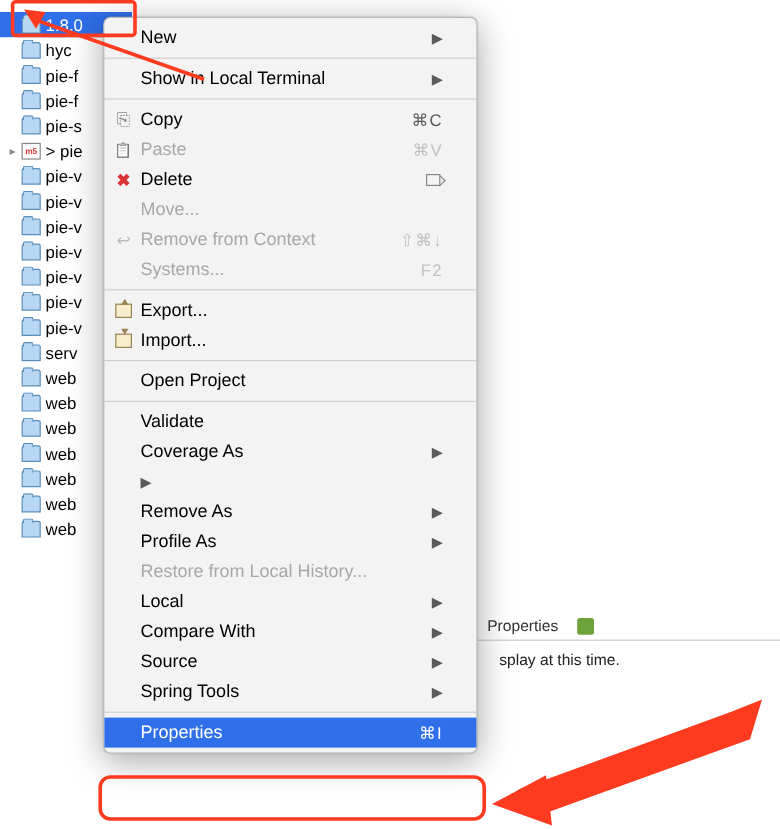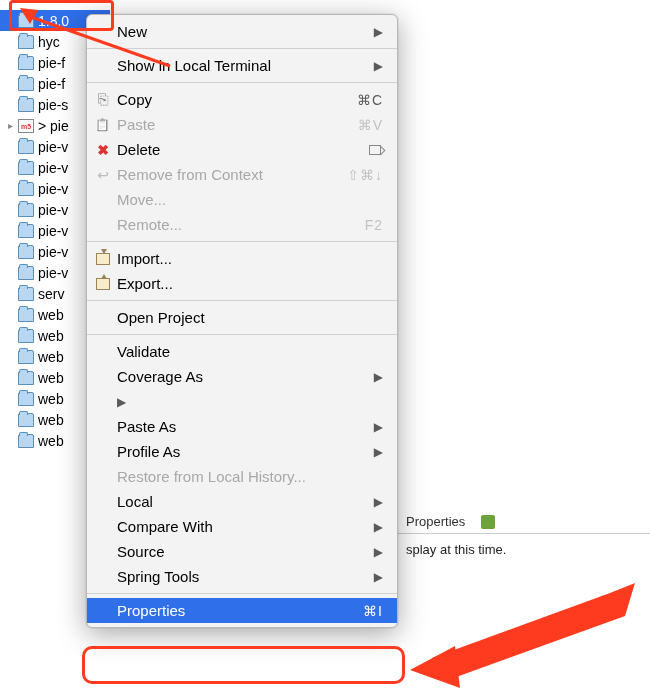--- a/index.html
+++ b/index.html
@@ -11,21 +11,21 @@
   .tree-row.selected { background: #2f6fea; color: #fff; }
   .tree-row .folder-icon { width: 16px; height: 14px; background: #b7d7f3; border: 1px solid #5b8fb9; border-radius: 2px 2px 0 0; margin-right: 4px; position: relative; flex-shrink: 0; }
   .tree-row .folder-icon::before { content:""; position:absolute; top:-3px; left:0; width:7px; height:3px; background:#b7d7f3; border:1px solid #5b8fb9; border-bottom:none; border-radius:2px 2px 0 0;}
   .tree-row .mvn-icon { width:16px; height:14px; background:#fff; border:1px solid #888; margin-right:4px; position:relative; font-size:7px; color:#d33; text-align:center; line-height:14px; font-weight:bold; flex-shrink:0;}
   .tree-row .mvn-icon::after{content:"m5";}
   .tree-row .arrow { width:10px; color:#888; font-size:10px; }
   .tree-row .label { flex:1; overflow:hidden; text-overflow:clip; }
 
   
   .ctx { position: absolute; left: 86px; top: 14px; width: 312px; background: #f3f3f3; border: 1px solid #b8b8b8; border-radius: 6px; box-shadow: 0 6px 28px rgba(0,0,0,.35), 0 0 0 1px rgba(0,0,0,.05); padding: 4px 0; }
-  .ctx-item { display: flex; align-items: center; height: 25px; padding: 0 14px 0 30px; position: relative; font-size: 15px; }
+  .ctx-item { display: flex; align-items: center; height: 25px; padding: 0 28px 0 30px; position: relative; font-size: 15px; }
   .ctx-item .icn { position: absolute; left: 8px; width: 16px; height:16px; display:flex; align-items:center; justify-content:center; }
   .ctx-item .lbl { flex: 1; }
   .ctx-item .shortcut { color: #5a5a5a; font-size: 14px; letter-spacing: 1px; }
   .ctx-item .sub { color: #5a5a5a; font-size: 12px; }
   .ctx-item.disabled { color: #a8a8a8; }
   .ctx-item.disabled .shortcut { color: #c2c2c2; }
   .ctx-sep { height: 1px; background: #d0d0d0; margin: 4px 0; }
   .ctx-item.highlight { background: #2f6fea; color: #fff; }
   .ctx-item.highlight .shortcut { color: #fff; }
 
@@ -38,21 +38,21 @@
   .glyph-remove::before{content:"↩";color:#bbb;font-size:14px;}
   .glyph-import,.glyph-export{width:14px;height:12px;border:1px solid #9a8355;background:#f7eccb;position:relative;}
   .glyph-import::after{content:"";position:absolute;left:4px;top:-5px;border-left:3px solid transparent;border-right:3px solid transparent;border-top:5px solid #9a8355;}
   .glyph-export::after{content:"";position:absolute;left:4px;top:-5px;border-left:3px solid transparent;border-right:3px solid transparent;border-bottom:5px solid #9a8355;}
 
   
   .bottom-panel { position:absolute; left:398px; top:510px; right:0; font-size:13px; color:#333; }
   .bottom-tabs { border-bottom:1px solid #ccc; padding:4px 8px; display:flex; gap:16px; }
   .bottom-tabs .tab { display:flex; align-items:center; gap:4px; color:#333; }
   .bottom-tabs .db-icon { width:14px; height:14px; background:#6ea23a; border-radius:2px; }
-  .bottom-msg { padding:8px 8px; color:#222; }
+  .bottom-msg { padding:8px 18px; color:#222; }
 
   
   .ann-box { position:absolute; border:3px solid #ff3b1f; border-radius:4px; pointer-events:none; }
   .ann-arrow { position:absolute; pointer-events:none; }
   .ann-arrow svg { overflow:visible; }
 </style>
 </head>
 <body>
 
 <div class="tree">
@@ -199,61 +199,61 @@
   <div class="ctx-item">
       <span class="icn glyph-delete"></span>
       <span class="lbl">Delete</span>
       <span class="shortcut">
         <span class="icn" style="position:static">
           <span class="glyph-rect"></span>
         </span>
       </span>
     </div>
   <div class="ctx-item disabled">
+      <span class="lbl">Move...</span>
+    </div>
+  <div class="ctx-item disabled">
       <span class="icn glyph-remove"></span>
       <span class="lbl">Remove from Context</span>
       <span class="shortcut">⇧⌘↓</span>
     </div>
   <div class="ctx-item disabled">
-      <span class="lbl">Move...</span>
-    </div>
-  <div class="ctx-item disabled">
-      <span class="lbl">Remote...</span>
+      <span class="lbl">Systems...</span>
       <span class="shortcut">F2</span>
     </div>
   <div class="ctx-sep"></div>
+  <div class="ctx-item">
+      <span class="icn">
+        <span class="glyph-export"></span>
+      </span>
+      <span class="lbl">Export...</span>
+    </div>
   <div class="ctx-item">
       <span class="icn">
         <span class="glyph-import"></span>
       </span>
       <span class="lbl">Import...</span>
     </div>
-  <div class="ctx-item">
-      <span class="icn">
-        <span class="glyph-export"></span>
-      </span>
-      <span class="lbl">Export...</span>
-    </div>
   <div class="ctx-sep"></div>
   <div class="ctx-item">
       <span class="lbl">Open Project</span>
     </div>
   <div class="ctx-sep"></div>
   <div class="ctx-item">
       <span class="lbl">Validate</span>
     </div>
   <div class="ctx-item">
       <span class="lbl">Coverage As</span>
       <span class="sub">▶</span>
     </div>
   <div class="ctx-item">
       <span class="sub">▶</span>
     </div>
   <div class="ctx-item">
-      <span class="lbl">Paste As</span>
+      <span class="lbl">Remove As</span>
       <span class="sub">▶</span>
     </div>
   <div class="ctx-item">
       <span class="lbl">Profile As</span>
       <span class="sub">▶</span>
     </div>
   <div class="ctx-item disabled">
       <span class="lbl">Restore from Local History...</span>
     </div>
   <div class="ctx-item">

